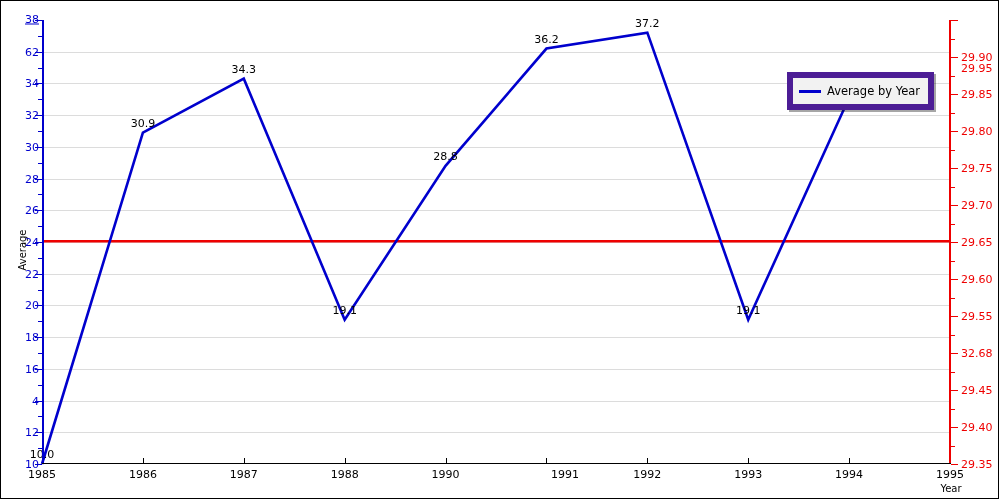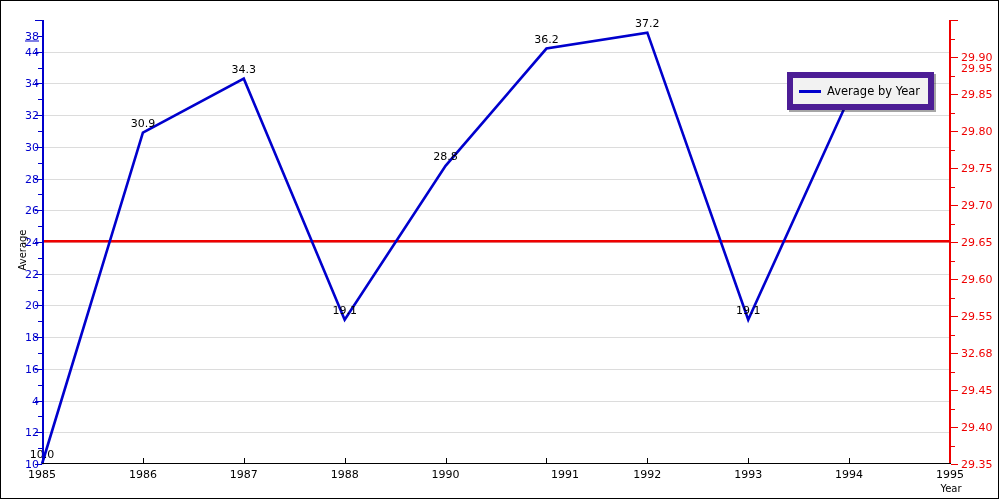--- a/index.html
+++ b/index.html
@@ -274,24 +274,24 @@
       <div class="tick-left" style="top: 146.9px; right: 958px; position: absolute;"></div>
       <div class="ytick-label-left" style="top: 146.9px; right: 961px;">30</div>
       <div class="tick-left minor" style="position: absolute; top: 131px; right: 958px;"></div>
       <div class="tick-left" style="top: 115.1px; right: 958px; position: absolute;"></div>
       <div class="ytick-label-left" style="top: 115.1px; right: 961px;">32</div>
       <div class="tick-left minor" style="position: absolute; top: 99.3px; right: 958px;"></div>
       <div class="tick-left" style="top: 83.4px; right: 958px; position: absolute;"></div>
       <div class="ytick-label-left" style="top: 83.4px; right: 961px;">34</div>
       <div class="tick-left minor" style="position: absolute; top: 67.6px; right: 958px;"></div>
       <div class="tick-left" style="top: 51.7px; right: 958px; position: absolute;"></div>
-      <div class="ytick-label-left" style="top: 51.7px; right: 961px;">44</div>
+      <div class="ytick-label-left" style="top: 51.7px; right: 961px;">62</div>
       <div class="tick-left minor" style="position: absolute; top: 35.9px; right: 958px;"></div>
       <div class="tick-left" style="top: 20px; right: 958px; position: absolute;"></div>
-      <div class="ytick-label-left" style="top: 36px; right: 961px; text-decoration: underline;">38</div>
+      <div class="ytick-label-left" style="top: 19px; right: 961px; text-decoration: underline;">38</div>
     </div>
   <div id="ticks-right">
       <div class="tick-right" style="position: absolute; top: 464px; left: 951px;"></div>
       <div class="ytick-label-right" style="top: 464px; left: 961px;">29.35</div>
       <div class="tick-right minor" style="position: absolute; top: 445.5px; left: 951px;"></div>
       <div class="tick-right" style="position: absolute; top: 427px; left: 951px;"></div>
       <div class="ytick-label-right" style="top: 427px; left: 961px;">29.40</div>
       <div class="tick-right minor" style="position: absolute; top: 408.5px; left: 951px;"></div>
       <div class="tick-right" style="position: absolute; top: 390px; left: 951px;"></div>
       <div class="ytick-label-right" style="top: 390px; left: 961px;">29.45</div>

